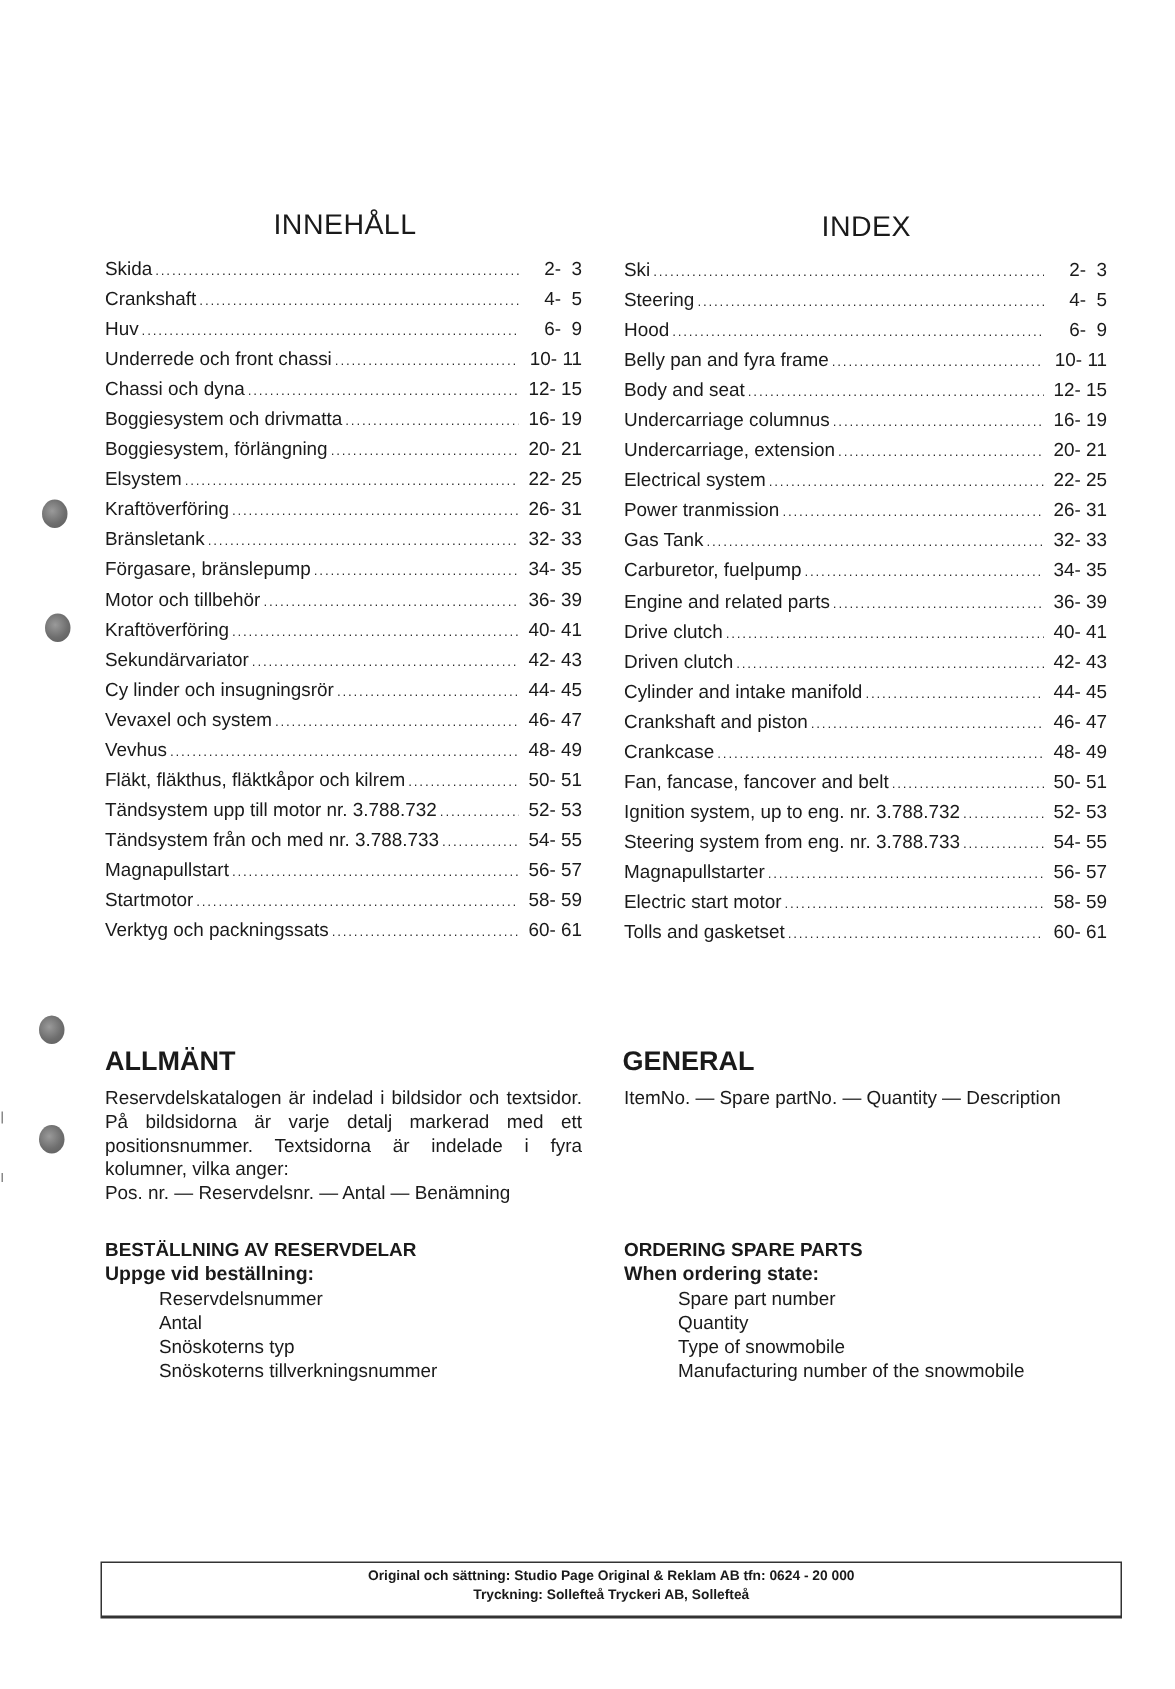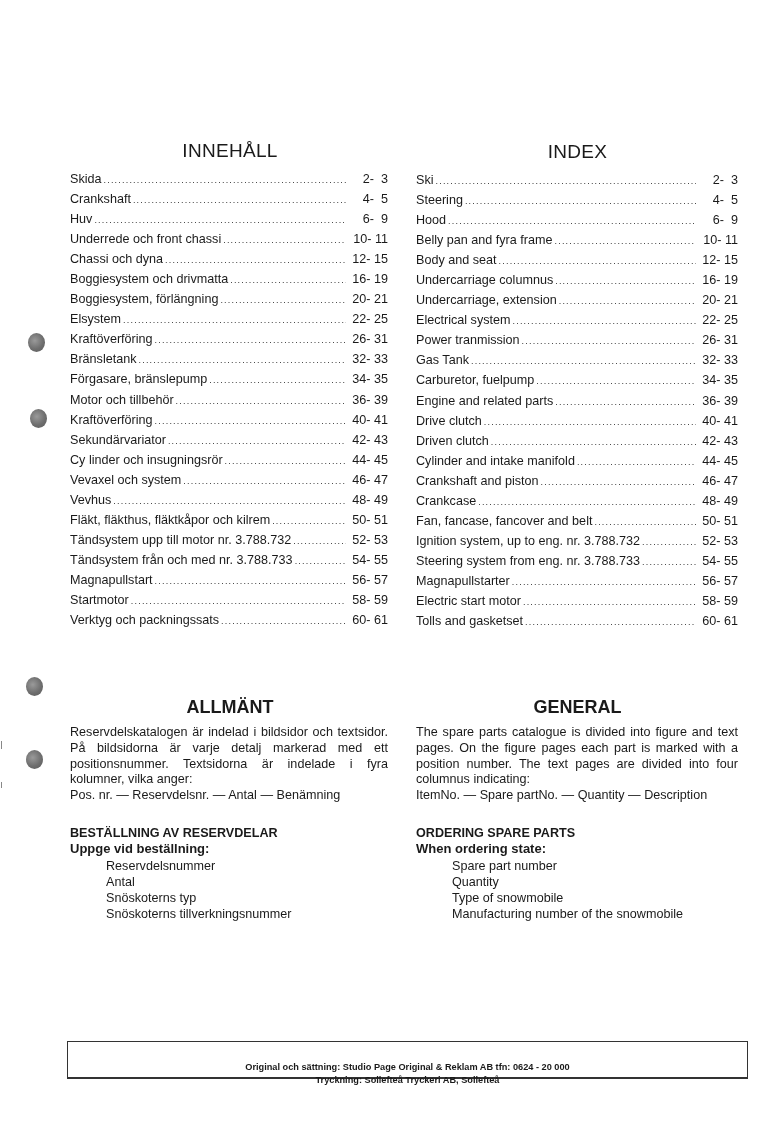--- a/index.html
+++ b/index.html
@@ -24,33 +24,33 @@
   .toc .label { flex: 0 0 auto; padding-right: 2px; }
   .toc .dots {
     flex: 1 1 auto; overflow: hidden; letter-spacing: 1.2px; font-size: 9px;
     color: #2a2a2a; white-space: nowrap;
   }
   .toc .dots::before {
     content: "................................................................................................................................................................";
   }
   .toc .pages { flex: 0 0 auto; text-align: right; width: 42px; }
   .sec-head {
-    position: absolute; font-size: 18px; font-weight: bold; text-align: center;
+    position: absolute; font-size: 18px; font-weight: bold; 
   }
   .para {
     position: absolute; font-size: 12.6px; line-height: 15.8px; text-align: justify;
   }
   .para .last { display: block; }
   .order-head { position: absolute; font-size: 12.6px; font-weight: bold; line-height: 16px; }
   .order-list { position: absolute; list-style: none; margin: 0; padding: 0; font-size: 12.6px; line-height: 16px; }
   .footer-box {
     position: absolute; left: 67px; top: 1041px; width: 681px; height: 38px;
     border: 1px solid #333; border-bottom-width: 2px; border-right-width: 1.5px;
     text-align: center; font-size: 9.2px; font-weight: bold; line-height: 12.5px;
-    padding-top: 19px; box-sizing: border-box;
+    padding-top: 2px; box-sizing: border-box;
   }
   .margin-mark { position: absolute; width: 1px; background: #888; }
 </style>
 </head>
 <body>
 
 <div class="hole" style="left:28px;top:333px;"></div>
 <div class="hole" style="left:30px;top:409px;"></div>
 <div class="hole" style="left:26px;top:677px;"></div>
 <div class="hole" style="left:26px;top:750px;"></div>
@@ -311,21 +311,20 @@
       <li>Reservdelsnummer</li>
       <li>Antal</li>
       <li>Snöskoterns typ</li>
       <li>Snöskoterns tillverkningsnummer</li>
     </ul>
 </section>
 
 <section>
   <div class="sec-head" style="left:415px;width:325px;top:697px;">GENERAL</div>
   <div class="para" style="left:416px;width:322px;top:725px;">
-    <span>The spare parts catalogue is divided into figure and text pages. On the figure pages each part is marked with a position number. The text pages are divided into four columnus indicating:</span>
     <span class="last">ItemNo. — Spare partNo. — Quantity — Description</span>
   </div>
   <div class="order-head" style="left:416px;top:825px;">ORDERING SPARE PARTS</div>
   <div class="order-head" style="left:416px;top:841px;font-size:13px;">When ordering state:</div>
   <ul class="order-list" id="order-en" style="left:452px;top:858px;">
       <li>Spare part number</li>
       <li>Quantity</li>
       <li>Type of snowmobile</li>
       <li>Manufacturing number of the snowmobile</li>
     </ul>

